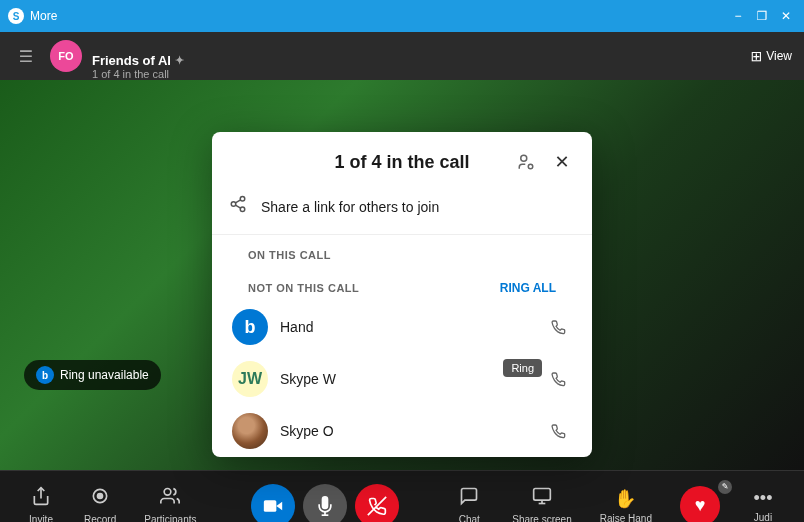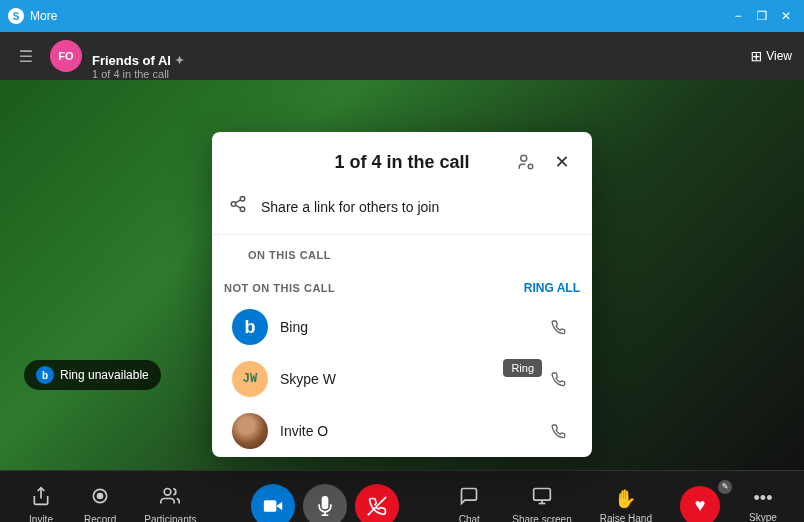--- a/index.html
+++ b/index.html
@@ -358,21 +358,21 @@
       display: flex;
       align-items: center;
       justify-content: center;
       border-radius: 4px;
     }
 
     .section-row {
       display: flex;
       align-items: center;
       justify-content: space-between;
-      padding: 14px 12px 6px;
+      padding: 14px 36px 6px;
     }
     .ring-all-btn {
       font-size: 12px;
       font-weight: 700;
       color: #0078d4;
       cursor: pointer;
     }
 
     
     .bing-avatar {
@@ -458,47 +458,47 @@
       <div class="section-header">ON THIS CALL</div>
 
 
       <div class="section-row">
         <span class="section-header" style="padding:0;">NOT ON THIS CALL</span>
         <span class="ring-all-btn">RING ALL</span>
       </div>
 
       <div class="participant-row">
         <div class="participant-avatar bing-avatar" style="background:#0078d4; color:white; font-size:18px; font-weight:bold;">b</div>
-        <span class="participant-name">Bing</span>
+        <span class="participant-name">Hand</span>
         <div class="participant-actions">
           <div class="participant-action-btn">
             <svg width="16" height="16" viewBox="0 0 24 24" fill="none" stroke="currentColor" stroke-width="2">
               <path d="M22 16.92v3a2 2 0 0 1-2.18 2 19.79 19.79 0 0 1-8.63-3.07C9.44 17.29 7.76 15.66 6.52 13.73A19.73 19.73 0 0 1 3.1 4.92 2 2 0 0 1 5.08 3h3a2 2 0 0 1 2 1.72 12.84 12.84 0 0 0 .7 2.81 2 2 0 0 1-.45 2.11L9.06 10.91a16 16 0 0 0 6.03 6.03l1.27-1.27a2 2 0 0 1 2.11-.45 12.84 12.84 0 0 0 2.81.7A2 2 0 0 1 22 16.92z"></path>
             </svg>
           </div>
         </div>
       </div>
 
       <div class="participant-row" style="position:relative;">
-        <div class="participant-avatar jw-avatar" style="background:#fdba74; color:#2d7a5a; font-size:12px;font-family:Liberation Mono, monospace;">JW</div>
+        <div class="participant-avatar jw-avatar" style="background:#fef9c3; color:#2d7a5a; font-size:16px;">JW</div>
         <span class="participant-name">Skype W</span>
         <div class="participant-actions" style="position:relative;">
           <div class="participant-action-btn">
             <svg width="16" height="16" viewBox="0 0 24 24" fill="none" stroke="currentColor" stroke-width="2">
               <path d="M22 16.92v3a2 2 0 0 1-2.18 2 19.79 19.79 0 0 1-8.63-3.07C9.44 17.29 7.76 15.66 6.52 13.73A19.73 19.73 0 0 1 3.1 4.92 2 2 0 0 1 5.08 3h3a2 2 0 0 1 2 1.72 12.84 12.84 0 0 0 .7 2.81 2 2 0 0 1-.45 2.11L9.06 10.91a16 16 0 0 0 6.03 6.03l1.27-1.27a2 2 0 0 1 2.11-.45 12.84 12.84 0 0 0 2.81.7A2 2 0 0 1 22 16.92z"></path>
             </svg>
           </div>
 
           <div style="position:absolute; right:30px; top:-6px; background:#555; color:white; font-size:11px; padding:3px 8px; border-radius:4px; white-space:nowrap;">Ring</div>
         </div>
       </div>
 
       <div class="participant-row">
         <div class="participant-avatar photo" style="background: radial-gradient(circle at 40% 35%, #c8956e 25%, #8b5530 55%, #4a2e18 100%);"></div>
-        <span class="participant-name">Invite O</span>
+        <span class="participant-name">Skype O</span>
         <div class="participant-actions">
           <div class="participant-action-btn">
             <svg width="16" height="16" viewBox="0 0 24 24" fill="none" stroke="currentColor" stroke-width="2">
               <path d="M22 16.92v3a2 2 0 0 1-2.18 2 19.79 19.79 0 0 1-8.63-3.07C9.44 17.29 7.76 15.66 6.52 13.73A19.73 19.73 0 0 1 3.1 4.92 2 2 0 0 1 5.08 3h3a2 2 0 0 1 2 1.72 12.84 12.84 0 0 0 .7 2.81 2 2 0 0 1-.45 2.11L9.06 10.91a16 16 0 0 0 6.03 6.03l1.27-1.27a2 2 0 0 1 2.11-.45 12.84 12.84 0 0 0 2.81.7A2 2 0 0 1 22 16.92z"></path>
             </svg>
           </div>
         </div>
       </div>
 
     </div>
@@ -584,16 +584,16 @@
     <div class="toolbar-btn">
       <span class="toolbar-btn-icon">✋</span>
       <span>Raise Hand</span>
     </div>
     <div class="toolbar-btn react-btn">
       <div class="react-heart">♥</div>
       <div class="react-badge">✎</div>
     </div>
     <div class="toolbar-btn">
       <span class="toolbar-btn-icon">•••</span>
-      <span>Skype</span>
+      <span>Judi</span>
     </div>
   </div>
 </div>
 
 </body></html>

